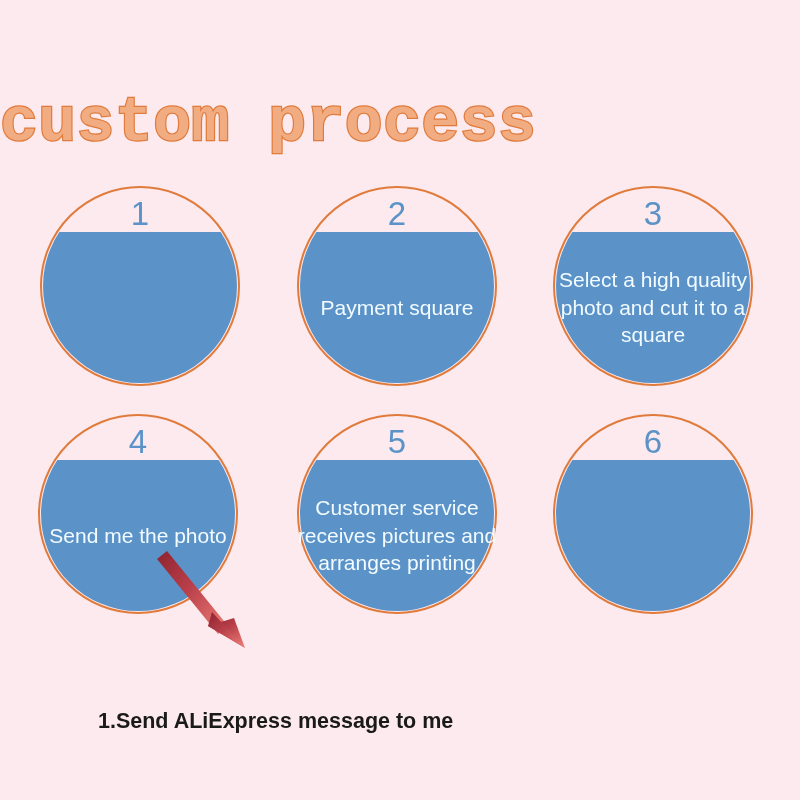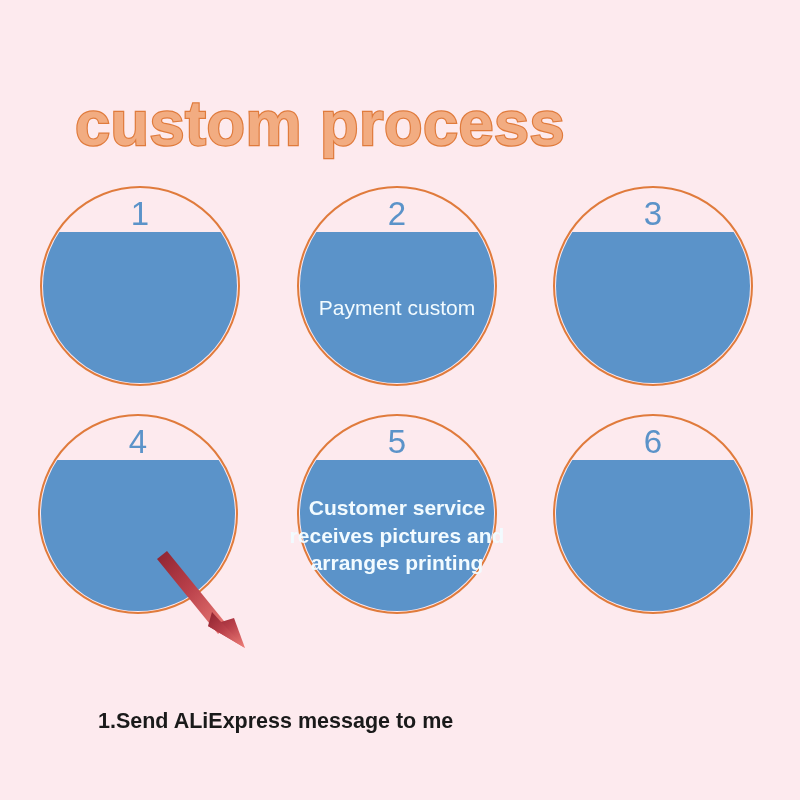--- a/index.html
+++ b/index.html
@@ -22,22 +22,22 @@
     width: 800px;
     height: 800px;
   }
 
   
   .title {
     position: absolute;
     left: 0;
     top: 92px;
     width: 640px;
-    text-align: center;
-    font-family: Liberation Sans, sans-serif;
+    text-align: left;
+    font-family: Liberation Mono, monospace;
     font-size: 63px;
     font-weight: 700;
     letter-spacing: 0.5px;
     color: #f2ac81;
     -webkit-text-stroke: 2.4px #e07b3c;
     paint-order: stroke fill;
     line-height: 1;
     user-select: none;
   }
 
@@ -113,21 +113,20 @@
     font-size: 21px;
     line-height: 1.33;
     padding: 0 4px;
     box-sizing: border-box;
     user-select: none;
   }
 
   .step.wide .label {
     left: -14px;
     width: 228px;
-    font-weight: bold;
   }
 
   
   #step-1 { left: 40px;  top: 186px; }
   #step-2 { left: 297px; top: 186px; }
   #step-3 { left: 553px; top: 186px; }
   #step-4 { left: 38px;  top: 414px; }
   #step-5 { left: 297px; top: 414px; }
   #step-6 { left: 553px; top: 414px; }
 
@@ -171,37 +170,39 @@
         </div>
       <div class="num">1</div>
     </div>
 
     <div class="step" id="step-2">
       <div class="ring"></div>
       <div class="bluewrap">
           <div class="blue"></div>
         </div>
       <div class="num">2</div>
-      <div class="label">Payment custom</div>
+      <div class="label">Payment square</div>
     </div>
 
     <div class="step" id="step-3">
       <div class="ring"></div>
       <div class="bluewrap">
           <div class="blue"></div>
         </div>
       <div class="num">3</div>
+      <div class="label">Select a high quality photo and cut it to a square</div>
     </div>
 
     <div class="step" id="step-4">
       <div class="ring"></div>
       <div class="bluewrap">
           <div class="blue"></div>
         </div>
       <div class="num">4</div>
+      <div class="label">Send me the photo</div>
     </div>
 
     <div class="step wide" id="step-5">
       <div class="ring"></div>
       <div class="bluewrap">
           <div class="blue"></div>
         </div>
       <div class="num">5</div>
       <div class="label">Customer service receives pictures and arranges printing</div>
     </div>

